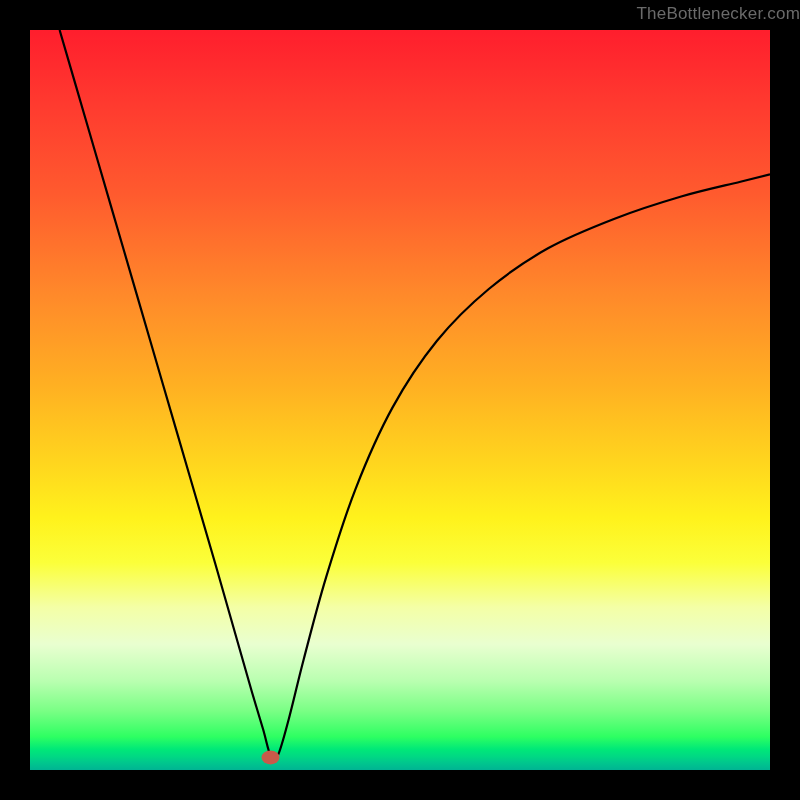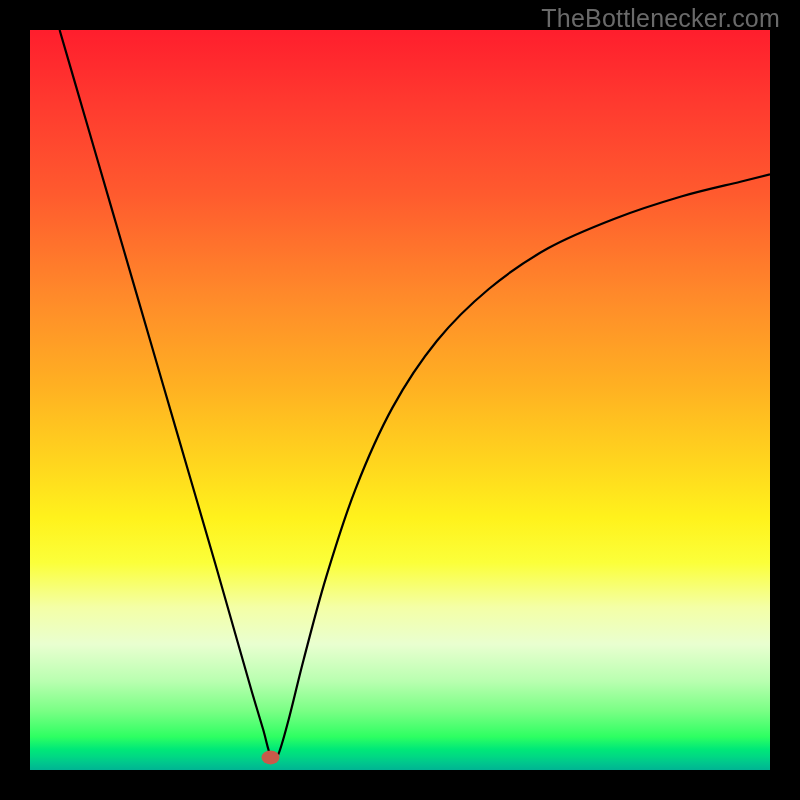--- a/index.html
+++ b/index.html
@@ -49,23 +49,23 @@
   .plot-svg {
     position: absolute;
     left: 0;
     top: 0;
     width: 740px;
     height: 740px;
   }
   .watermark {
     position: absolute;
     top: 4px;
-    right: 20px;
+    right: 0;
     color: #6a6a6a;
-    font-size: 25px;
+    font-size: 17px;
     font-weight: 500;
     letter-spacing: 0.2px;
     user-select: none;
   }
 </style>
 </head>
 <body>
 
 <div class="frame">
 

